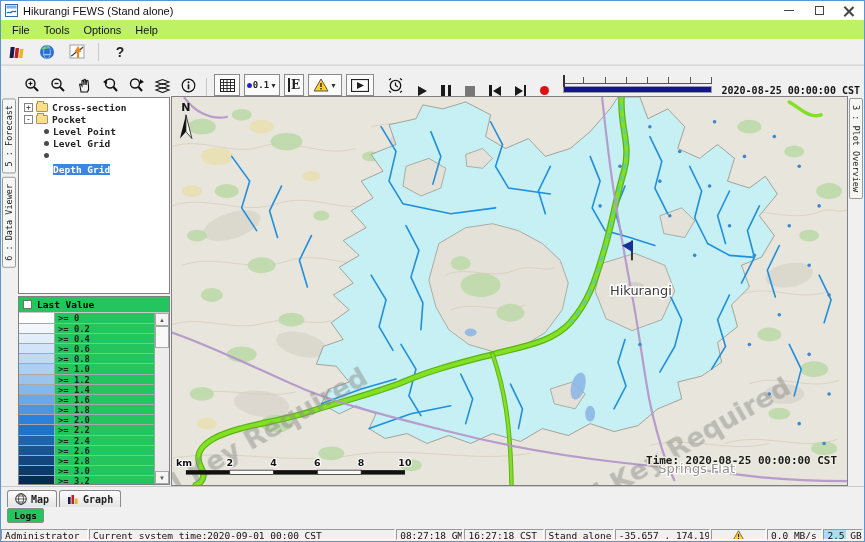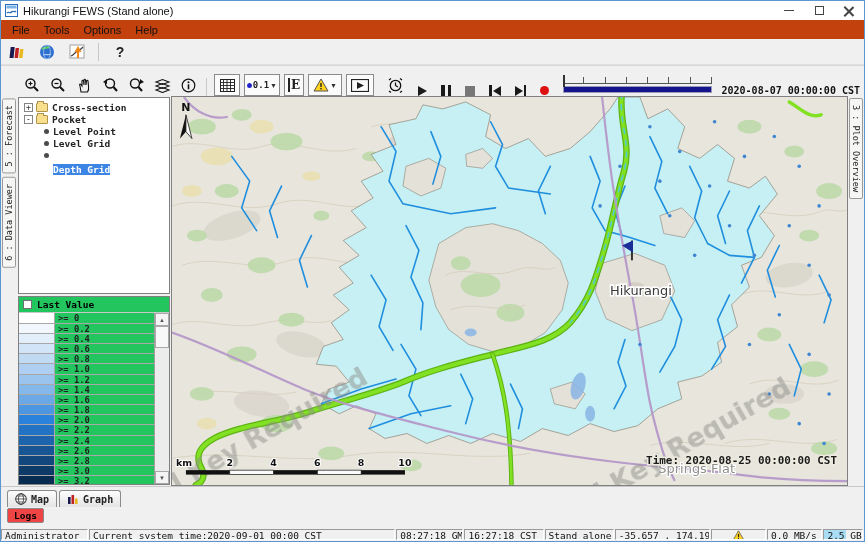--- a/index.html
+++ b/index.html
@@ -14,21 +14,21 @@
   .win-controls { margin-left:auto; display:flex; height:100%; }
   .win-btn { width:30px; height:100%; display:flex; align-items:center; justify-content:center; }
   .glyph-min { width:10px; height:1px; background:#444; }
   .glyph-max { width:9px; height:9px; border:1px solid #444; }
   .glyph-close { position:relative; width:10px; height:10px; }
   .glyph-close::before,.glyph-close::after { content:""; position:absolute; left:4px; top:-1px; width:1.5px; height:13px; background:#444; }
   .glyph-close::before { transform:rotate(45deg); }
   .glyph-close::after { transform:rotate(-45deg); }
 
   
-  .menubar { height:19px; background:#c2410c; display:flex; align-items:center; padding-left:4px; flex:0 0 auto; }
+  .menubar { height:19px; background:#bef264; display:flex; align-items:center; padding-left:4px; flex:0 0 auto; }
   .menu-item { padding:2px 7px; font-size:11px; color:#111; }
 
   
   .toolbar1 { height:26px; background:#f0f0f0; display:flex; align-items:center; padding-left:4px; gap:6px; flex:0 0 auto; border-bottom:1px solid #e0e0e0; }
   .tb-btn { width:24px; height:22px; display:flex; align-items:center; justify-content:center; }
   .tb-sep { width:1px; height:18px; background:#c8c8c8; margin:0 3px; }
   .help-glyph { font-weight:bold; font-size:14px; color:#222; }
 
   
   .mid { flex:1 1 auto; display:flex; min-height:0; }
@@ -99,21 +99,21 @@
   
   .tabsbar { height:21px; background:#f0f0f0; display:flex; align-items:flex-end; gap:2px; padding:0 0 0 6px; flex:0 0 auto; border-top:1px solid #c8c8c8; }
   .btab { display:flex; align-items:center; gap:4px; border:1px solid #8a8a8a; border-bottom:none; border-radius:3px 3px 0 0; background:linear-gradient(#fdfdfd,#e4e4e4); height:17px; padding:0 7px; font-size:10px; font-family:"DejaVu Sans Mono",monospace; font-weight:bold; color:#222; }
   .btab.active { background:#fafafa; height:19px; }
   .btab .mini { width:12px; height:12px; flex:0 0 auto; }
   .tab-sq { width:8px; height:8px; border:1.5px solid #555; margin-left:6px; }
   .tab-x { position:relative; width:9px; height:9px; margin-left:4px; }
   .tab-x::before,.tab-x::after { content:""; position:absolute; left:4px; top:-1px; width:2px; height:11px; background:#222; }
   .tab-x::before { transform:rotate(45deg);} .tab-x::after { transform:rotate(-45deg);}
   .logsbar { height:17px; background:#f0f0f0; display:flex; align-items:center; padding-left:6px; flex:0 0 auto; }
-  .logs-btn { border:1px solid #8a8a8a; border-radius:2px; background:#ef4444; font-size:9.5px; font-family:"DejaVu Sans Mono",monospace; font-weight:bold; padding:1px 6px; }
+  .logs-btn { border:1px solid #8a8a8a; border-radius:2px; background:#22c55e; font-size:9.5px; font-family:"DejaVu Sans Mono",monospace; font-weight:bold; padding:1px 6px; }
 
   
   .statusbar { height:17px; background:#f0f0f0; display:flex; align-items:stretch; flex:0 0 auto; font-family:"DejaVu Sans Mono",monospace; font-size:9.5px; color:#111; }
   .scell { border:1px solid; border-color:#9a9a9a #ffffff #ffffff #9a9a9a; margin:5px 1px 1px 0; padding:1px 3px 0 3px; white-space:nowrap; overflow:hidden; display:flex; align-items:center; }
   .sc1{width:88px;} .sc2{width:310px;} .sc3{width:68px;} .sc4{width:80px;} .sc5{width:70px;} .sc6{width:96px;} .sc7{width:56px; justify-content:center;} .sc8{width:56px;} .sc9{width:40px; position:relative;}
   .mem-fill { position:absolute; left:0; top:0; bottom:0; width:58%; background:#a9ddf4; }
   .sc9 span { position:relative; }
 </style>
 </head>
 <body>
@@ -290,21 +290,21 @@
               </div>
             </div>
           <div>
               <div class="icon-record"></div>
             </div>
         </div>
         <div class="timeline">
           <div class="tl-ruler"></div>
           <div class="tl-bar"></div>
         </div>
-        <span class="tl-date">2020-08-07 00:00:00 CST</span>
+        <span class="tl-date">2020-08-25 00:00:00 CST</span>
       </div>
 
       <div class="main">
         <div class="vstrip vstrip-left">
 
         <div class="vtab">5 : Forecast</div>
             <div class="vtab">6 : Data Viewer</div>
           </div>
 
         <div class="left-panel">

